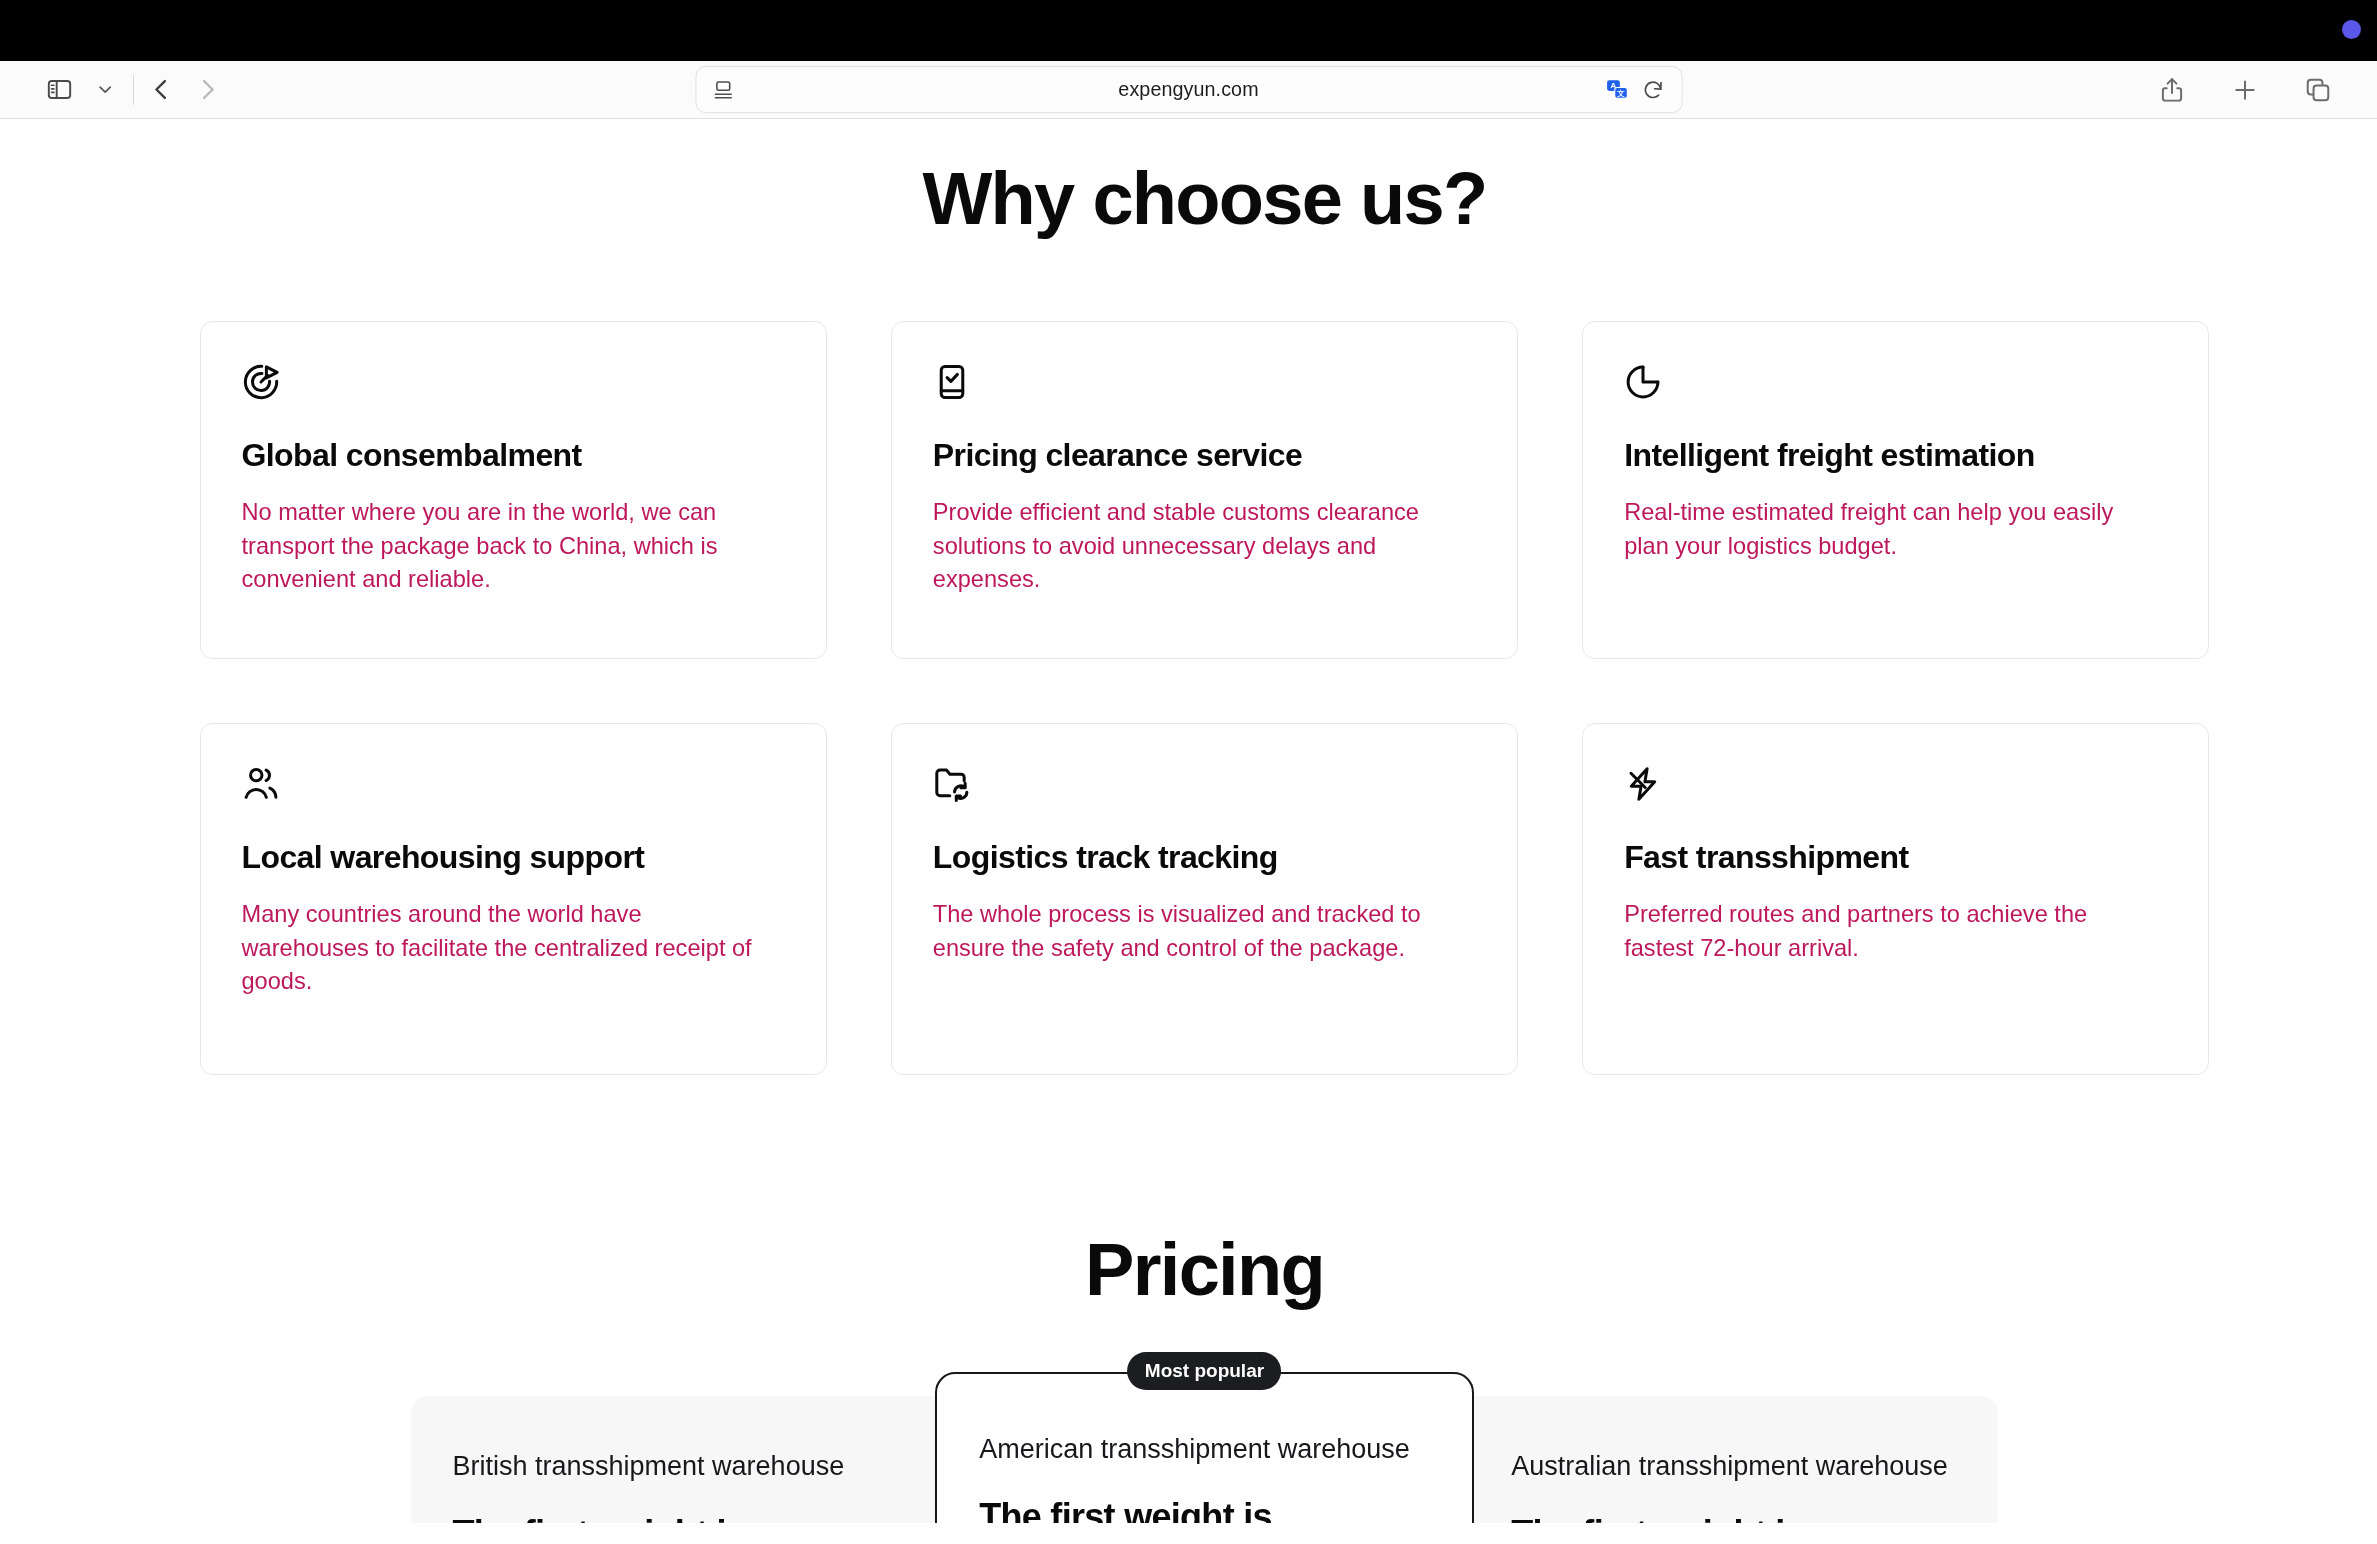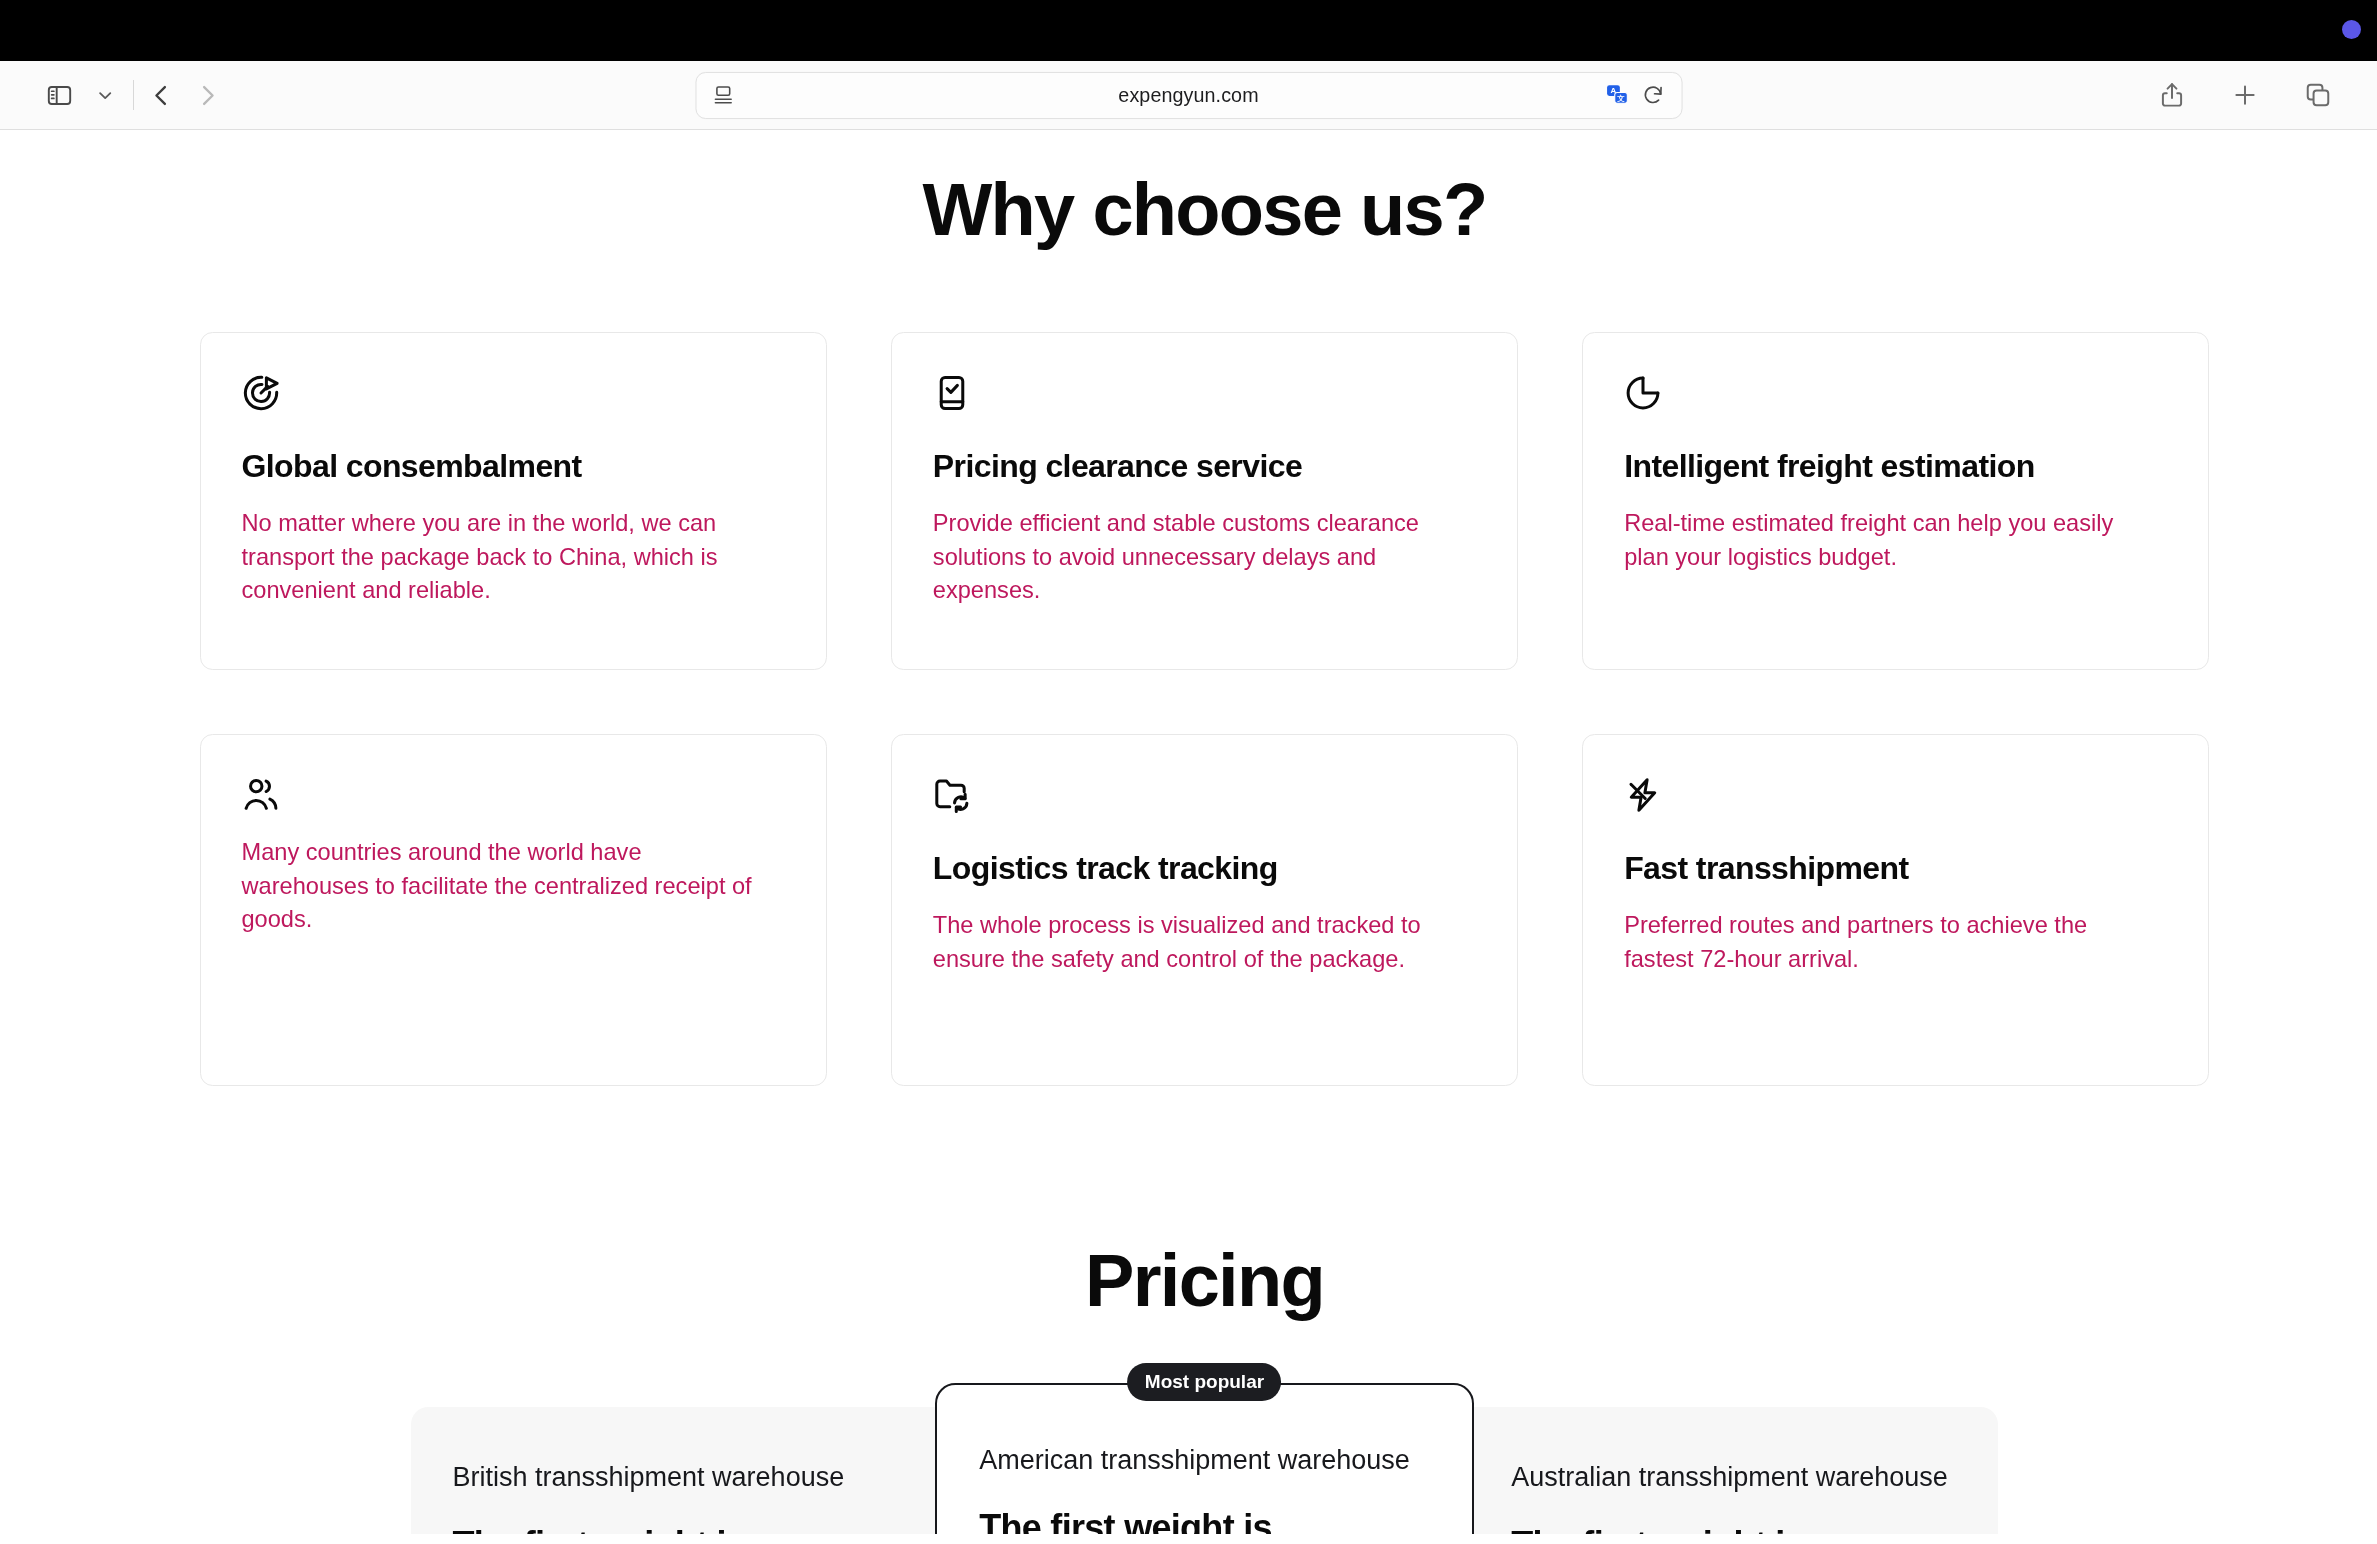--- a/index.html
+++ b/index.html
@@ -23,21 +23,21 @@
     position: absolute;
     top: 20.4px;
     left: 2342px;
     width: 19px;
     height: 19px;
     border-radius: 50%;
     background: #5b57e8;
   }
 
   .browser-toolbar {
-    height: 69px;
+    height: 58px;
     background: #fbfbfb;
     border-bottom: 0.8px solid #dfdfdf;
     display: flex;
     align-items: center;
     padding: 0 36px;
     position: relative;
   }
 
   .tb-left { display: flex; align-items: center; gap: 0; }
   .tb-btn {
@@ -371,20 +371,21 @@
 
       <div class="feature-card tall">
         <span class="feature-icon">
           <svg viewBox="0 0 24 24" fill="none" stroke="#0a0a0a" stroke-width="1.9" stroke-linecap="round" stroke-linejoin="round">
             <circle cx="9" cy="6.4" r="3.6"></circle>
             <path d="M2.6 20.4a6.6 6.6 0 0 1 12.8 0"></path>
             <path d="M15.2 3.2a3.6 3.6 0 0 1 0 6.6"></path>
             <path d="M17.6 14.6a6.6 6.6 0 0 1 3.8 5.8"></path>
           </svg>
         </span>
+        <div class="feature-title">Local warehousing support</div>
         <div class="feature-desc">Many countries around the world have warehouses to facilitate the centralized receipt of goods.</div>
       </div>
 
       <div class="feature-card tall">
         <span class="feature-icon">
           <svg viewBox="0 0 24 24" fill="none" stroke="#0a0a0a" stroke-width="1.9" stroke-linecap="round" stroke-linejoin="round">
             <path d="M10.6 19.4H4.4a2 2 0 0 1-2-2V5.2a2 2 0 0 1 2-2h4.1l2.2 2.6h7a2 2 0 0 1 2 2v2.2"></path>
             <path d="M21.4 17.2a4 4 0 0 1-6.6 2.9"></path>
             <path d="M13.6 17a4 4 0 0 1 6.6-2.9"></path>
             <polyline points="20.3,11.6 20.3,14.4 17.6,14.4"></polyline>

